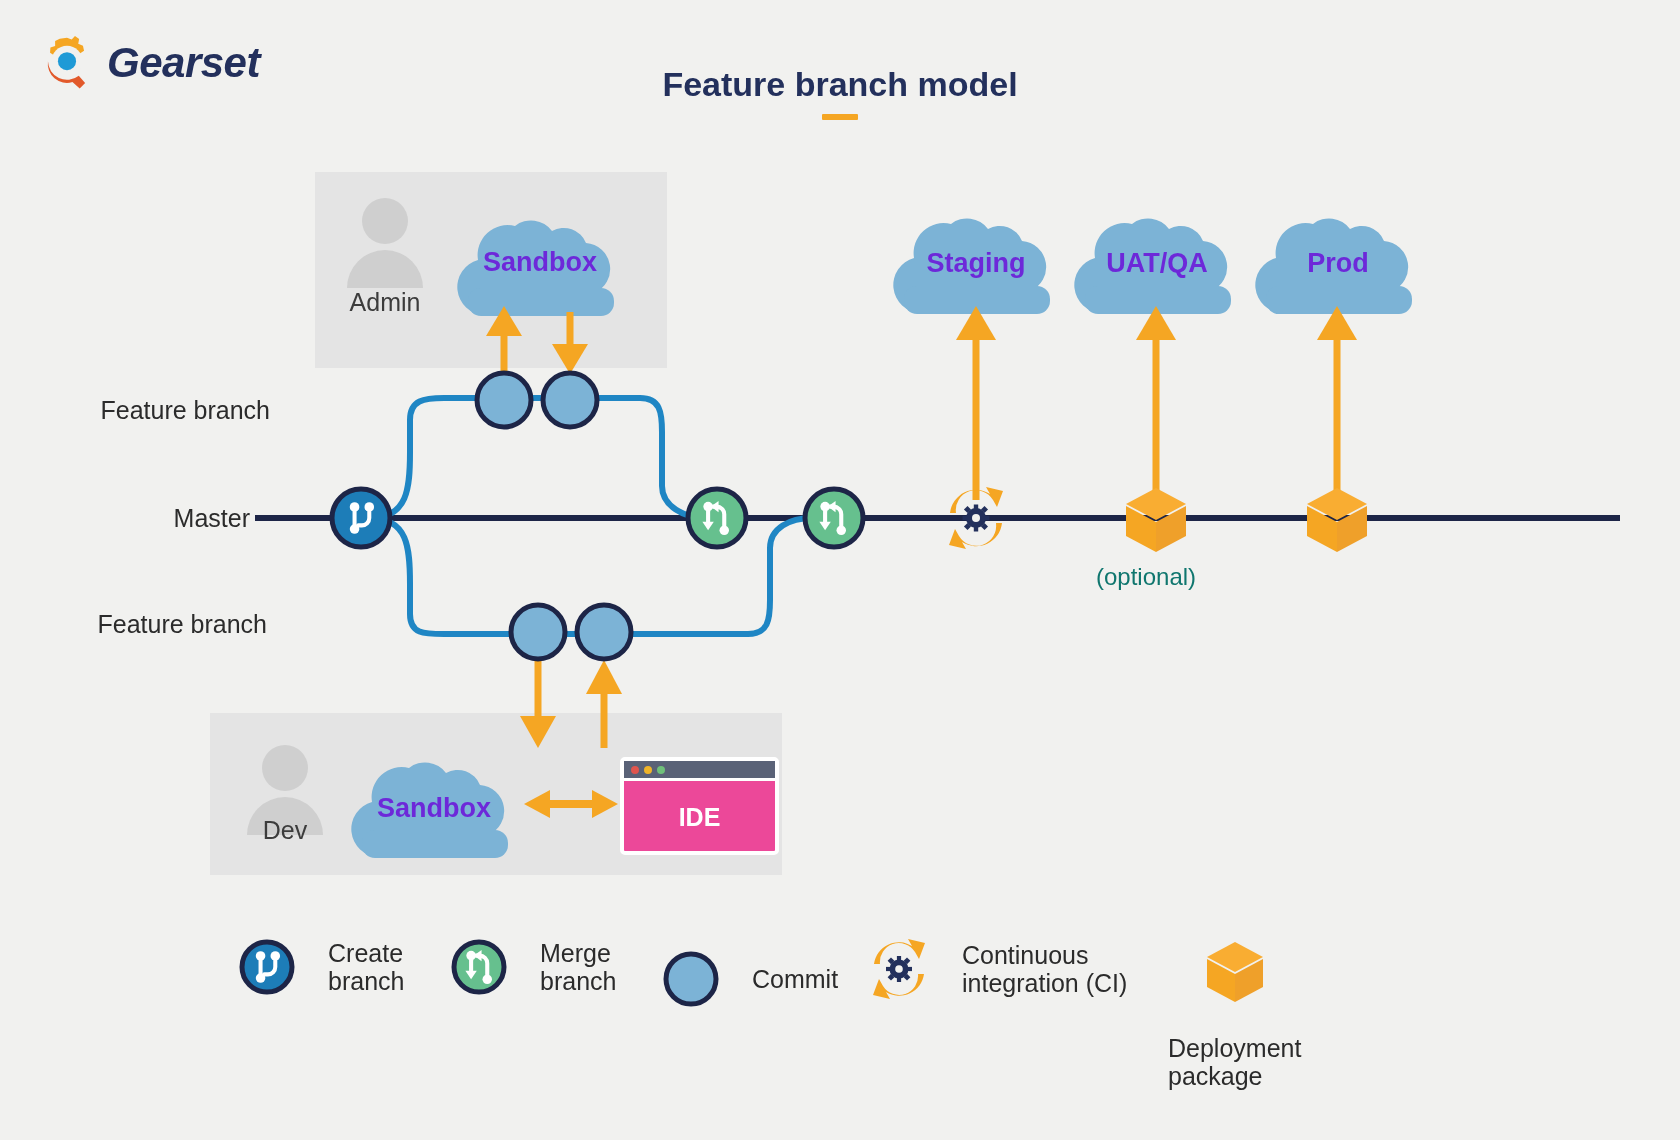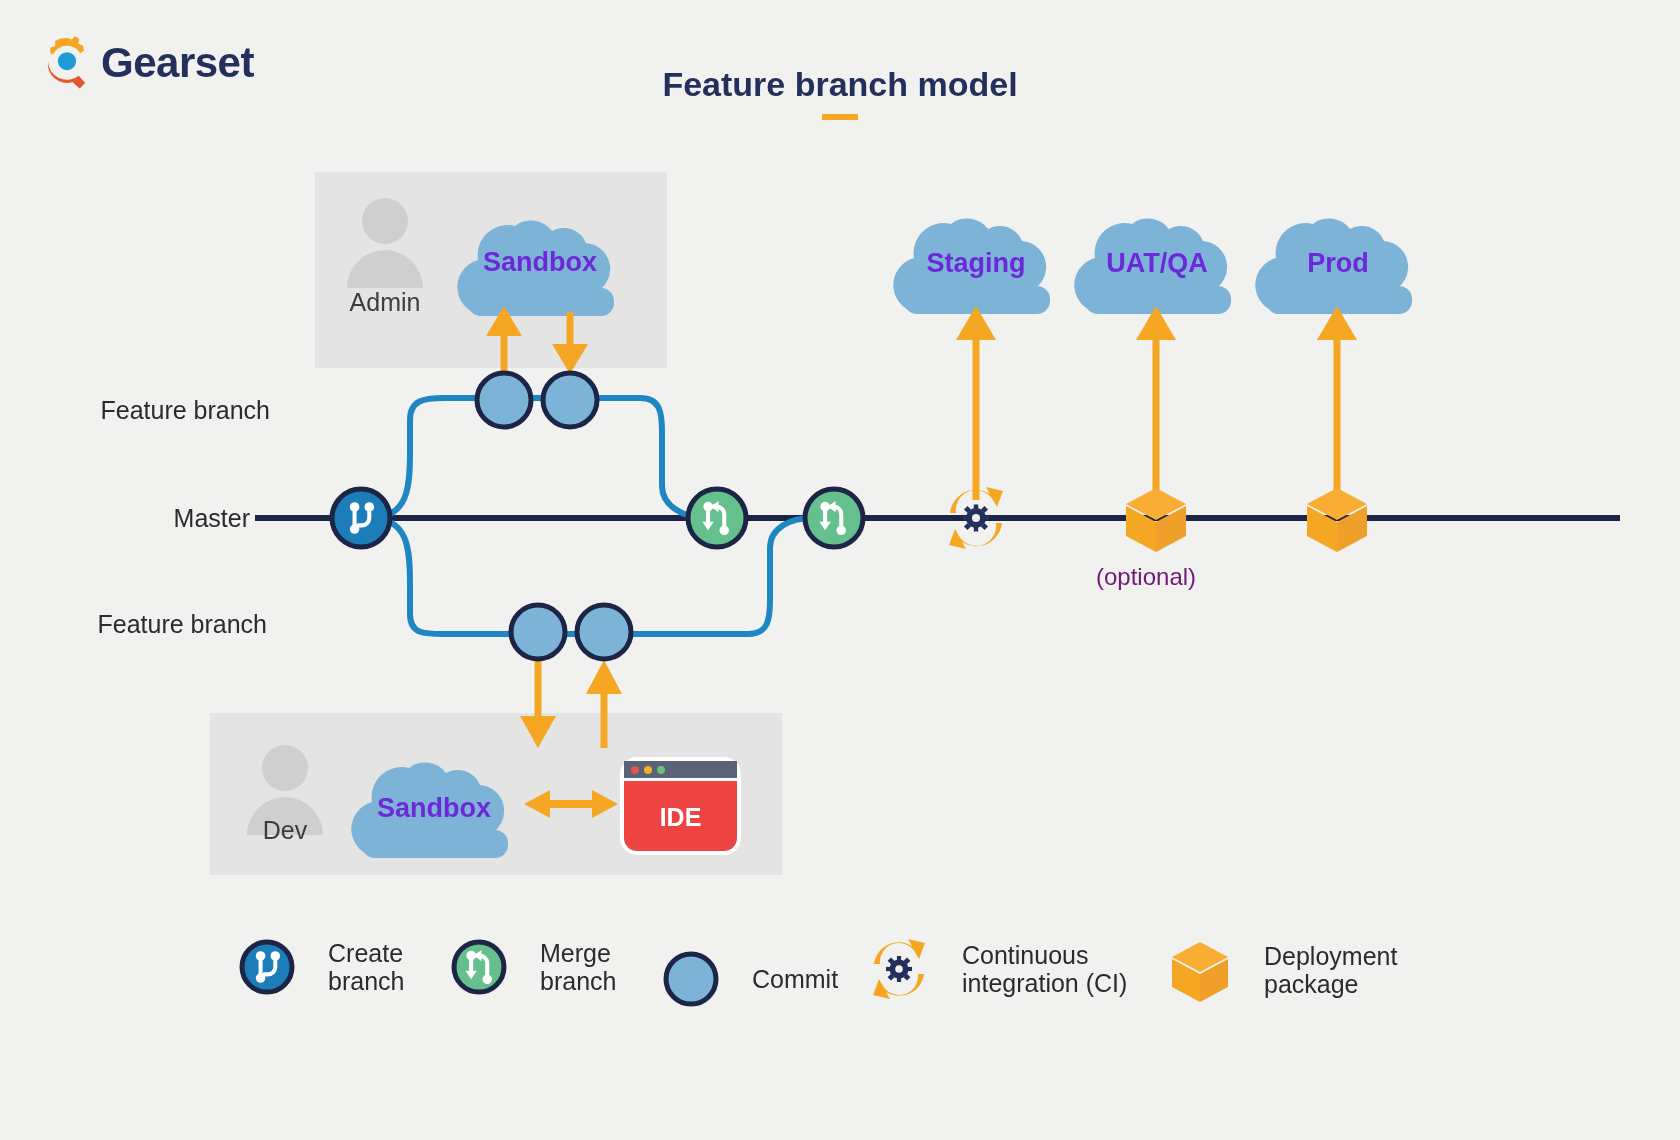--- a/index.html
+++ b/index.html
@@ -22,21 +22,22 @@
     background: #f1f1ef;
   }
 
   
   .logo-wrap {
     position: absolute;
     left: 38px;
     top: 34px;
     display: flex;
     align-items: center;
-    gap: 5px;
+    gap: 11px;
+    font-style: italic;
   }
   .logo-mark { width: 58px; height: 58px; display:block; }
   .logo-text {
     font-size: 42px;
     font-weight: bold;
     color: #23305c;
     letter-spacing: -0.5px;
     line-height: 1;
   }
 
@@ -117,32 +118,32 @@
     font-size: 25px;
     color: #2b2b2b;
     white-space: nowrap;
     text-align: right;
   }
 
   
   .optional-label {
     position: absolute;
     font-size: 24px;
-    color: #701a75;
+    color: #0f766e;
     white-space: nowrap;
   }
 
   
   .ide {
     position: absolute;
     left: 620px; top: 757px;
-    width: 121px; height: 98px;
-    background: #ef4444;
+    width: 159px; height: 98px;
+    background: #ec4899;
     border: 4px solid #ffffff;
-    border-radius: 17px;
+    border-radius: 5px;
     box-sizing: border-box;
   }
   .ide-bar {
     position: absolute;
     left: 0; top: 0; right: 0;
     height: 20px;
     background: #5a6277;
     border-bottom: 3px solid #ffffff;
     display: flex;
     align-items: center;
@@ -469,21 +470,21 @@
             <rect x="5.7" y="-10.5" width="4.8" height="4.8" transform="rotate(-45 8 -8)"></rect>
             <rect x="-10.5" y="5.7" width="4.8" height="4.8" transform="rotate(-45 -8 8)"></rect>
           </g>
           <circle cx="0" cy="0" r="3.8" fill="#f1f1ef"></circle>
         </g>
       </svg>
       <div class="legend-text">Continuous
 integration (CI)</div>
     </div>
 
-    <div class="legend-item" style="left:930px; top:10px;">
+    <div class="legend-item" style="left:930px; top:10px;flex-direction:column;">
       <svg class="legend-icon" width="64" height="64" viewBox="0 0 64 64">
         <g transform="translate(32,32)">
           <path d="M0 -28 L28 -13 L0 2 L-28 -13 Z" fill="#f9ad32"></path>
           <path d="M-28 -11 L0 4 L0 32 L-28 17 Z" fill="#f5a623"></path>
           <path d="M28 -11 L0 4 L0 32 L28 17 Z" fill="#efa02a"></path>
         </g>
       </svg>
       <div class="legend-text">Deployment
 package</div>
     </div>

